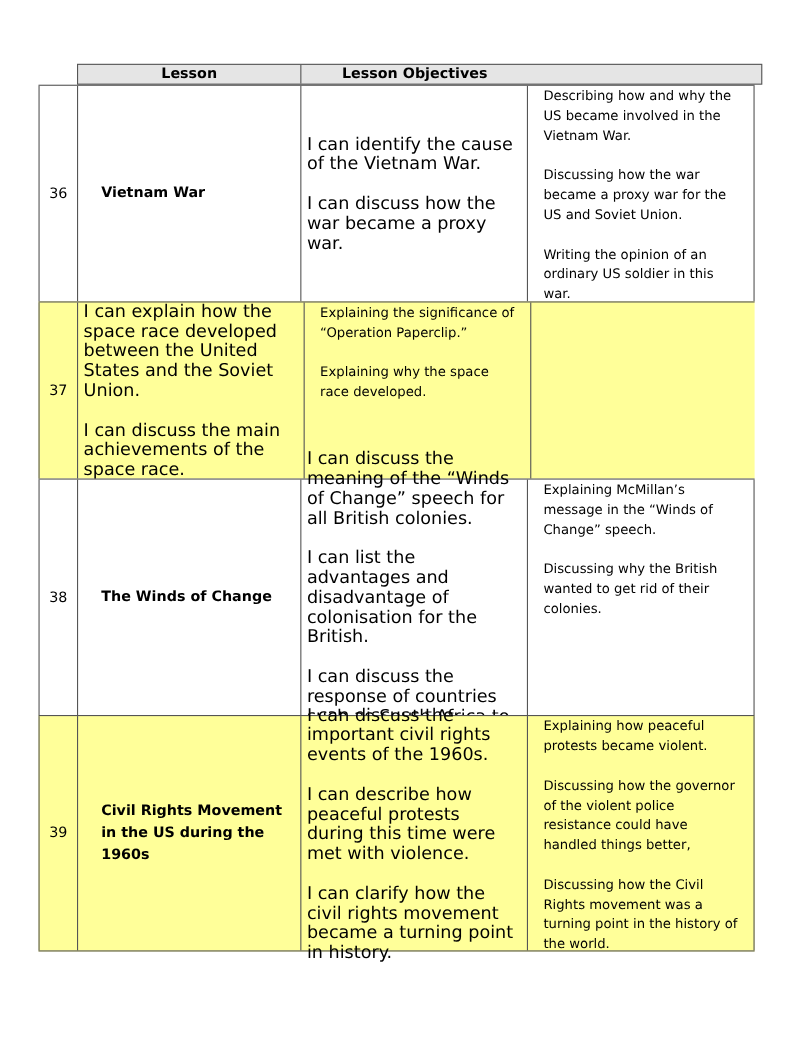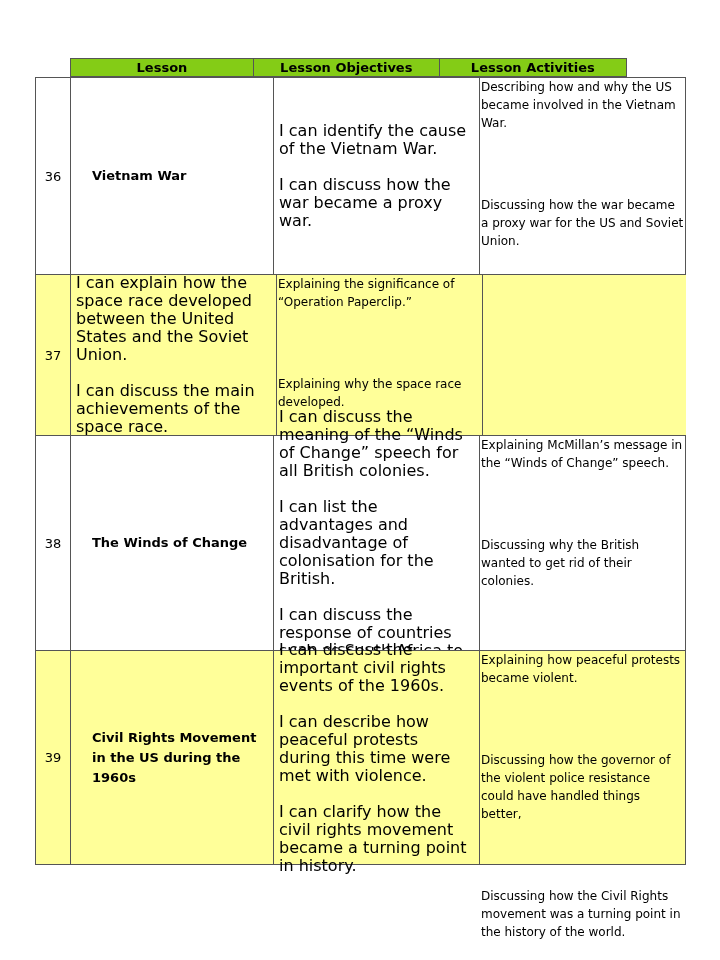--- a/index.html
+++ b/index.html
@@ -1,44 +1,43 @@
 <!DOCTYPE html>
 <html><head>
 <meta charset="utf-8">
 <style>
   html, body { margin:0; padding:0; }
   body { width:720px; height:960px; background:#ffffff; position:relative; overflow:hidden;
          font-family:"DejaVu Sans", sans-serif; color:#000; }
   .tbl { position:absolute; left:35px; top:58px; width:651px; }
-  .hdr { position:absolute; top:0; left:35px; height:19px; width:557px; background:#84cc16;
+  .hdr { position:absolute; top:0; left:35px; height:19px; width:623px; background:#e5e5e5;
          border:1px solid #555; box-sizing:border-box; display:flex;text-align:center; }
   .hdr div { height:100%; display:flex; align-items:center; justify-content:center;
              font-weight:bold; font-size:13px; border-right:1px solid #555; box-sizing:border-box; }
   .hdr div:last-child { border-right:none; }
   .row { position:absolute; left:0; width:651px; display:flex; box-sizing:border-box;
          border-top:1px solid #555; }
   .row.last { border-bottom:1px solid #555; }
   .row.yellow { background:#ffff99; }
   .c { box-sizing:border-box; border-left:1px solid #555; height:100%; }
   .c:last-child { border-right:1px solid #555; }
   .num { width:35px; display:flex; align-items:center; justify-content:center; font-weight:normal; font-size:13px; }
   .les { width:203px; display:flex; align-items:center; padding-left:21px; font-weight:bold; font-size:13px; line-height:20px; }
   .obj { width:206px; padding:0 5px; font-size:16px; line-height:18px; display:flex; flex-direction:column; justify-content:center; }
-  .act { width:207px; padding:0 1px; font-size:12px; line-height:18px; display:flex; flex-direction:column; justify-content:flex-start;gap:46px; }
+  .act { width:207px; padding:0 14px; font-size:12px; line-height:18px; display:flex; flex-direction:column; justify-content:flex-start; }
   .obj p, .act p { margin:0 0 18px 0; }
   .obj p:last-child, .act p:last-child { margin-bottom:0; }
 </style>
 </head>
 <body>
 
 <div class="tbl">
   <div class="hdr">
     <div style="width:203px">Lesson</div>
     <div style="width:206px">Lesson Objectives</div>
-    <div style="width:207px">Lesson Activities</div>
   </div>
 
   <div class="row" style="top:19px;height:197px;">
     <div class="c num">36</div>
     <div class="c les">Vietnam War</div>
     <div class="c obj">
       <p>I can identify the cause of the Vietnam War.</p>
       <p>I can discuss how the war became a proxy war.</p>
     </div>
     <div class="c act">

